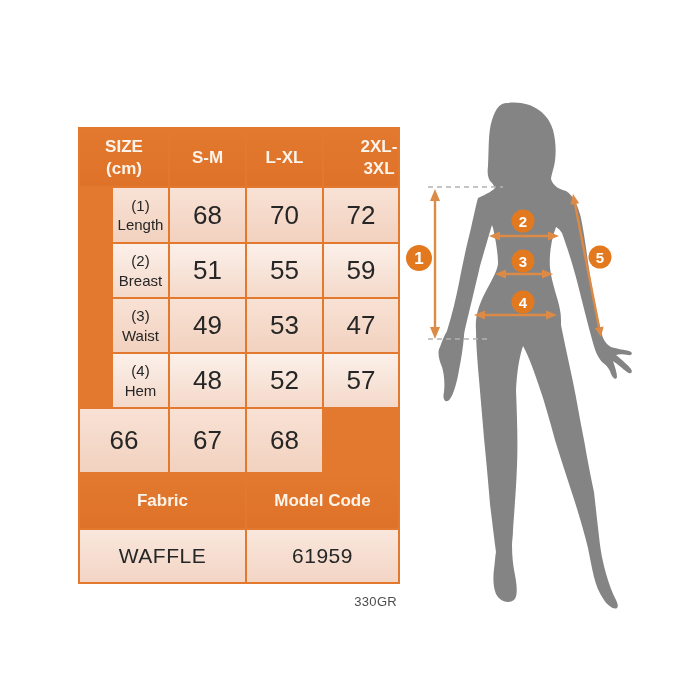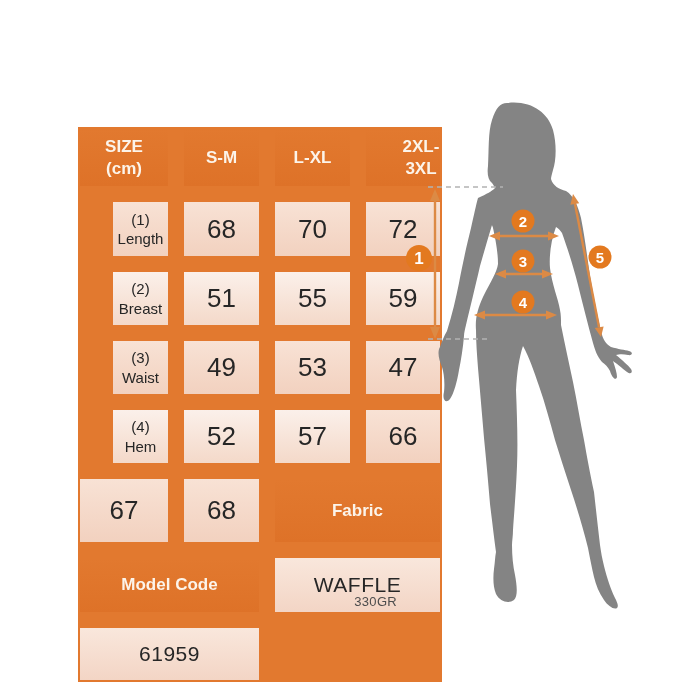--- a/index.html
+++ b/index.html
@@ -6,21 +6,21 @@
   .canvas{
     position:relative;width:700px;height:700px;background:#ffffff;
     font-family:"Liberation Sans",sans-serif;overflow:hidden;
   }
   
   .size-table{
     position:absolute;left:78px;top:127px;
     display:grid;
     grid-template-columns:88px 75px 75px 74px;
     grid-template-rows:57px 54px 53px 53px 53px 63px 54px 52px;
-    gap:16px;padding:2px;
+    gap:2px;padding:2px;
     background:var(--table-orange,#E2792F);
   }
   .cell{display:flex;align-items:center;justify-content:center;text-align:center;}
   .cell.head{
     background:linear-gradient(180deg,var(--table-orange,#E2792F),var(--table-orange-deep,#DE7228));
     color:var(--header-text,#FCF4EA);
     font-weight:bold;font-size:17px;line-height:1.25;
   }
   .hwrap{display:inline-block;}
   .w64{max-width:64px;}
@@ -78,20 +78,21 @@
     <div class="cell num even">51</div>
     <div class="cell num even">55</div>
     <div class="cell num even">59</div>
 
     <div class="cell label odd">(3) Waist</div>
     <div class="cell num odd">49</div>
     <div class="cell num odd">53</div>
     <div class="cell num odd">47</div>
 
     <div class="cell label even">(4) Hem</div>
+    <div class="cell num even">48</div>
     <div class="cell num even">52</div>
     <div class="cell num even">57</div>
 
     <div class="cell num odd">66</div>
     <div class="cell num odd">67</div>
     <div class="cell num odd">68</div>
 
     <div class="cell head span2">Fabric</div>
     <div class="cell head span2">Model Code</div>
 

